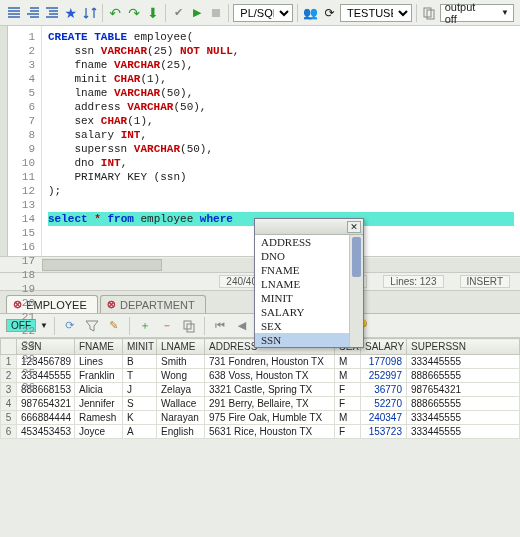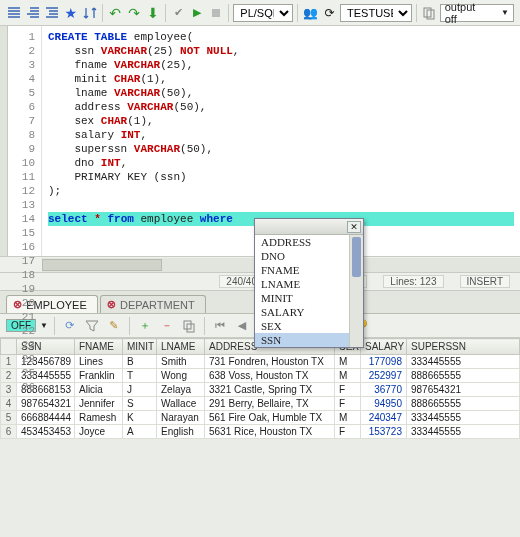--- a/index.html
+++ b/index.html
@@ -274,30 +274,30 @@
         <td>987654321</td>
       </tr>
       <tr>
     <td class="rownum">4</td>
     <td>987654321</td>
         <td>Jennifer</td>
         <td>S</td>
         <td>Wallace</td>
     <td>291 Berry, Bellaire, TX</td>
         <td>F</td>
-        <td class="num">94950</td>
+        <td class="num">52270</td>
         <td>888665555</td>
       </tr>
       <tr>
     <td class="rownum">5</td>
     <td>666884444</td>
         <td>Ramesh</td>
         <td>K</td>
         <td>Narayan</td>
-    <td>561 Fire Oak, Humble TX</td>
+    <td>975 Fire Oak, Humble TX</td>
         <td>M</td>
         <td class="num">240347</td>
         <td>333445555</td>
       </tr>
       <tr>
     <td class="rownum">6</td>
     <td>453453453</td>
         <td>Joyce</td>
         <td>A</td>
         <td>English</td>

